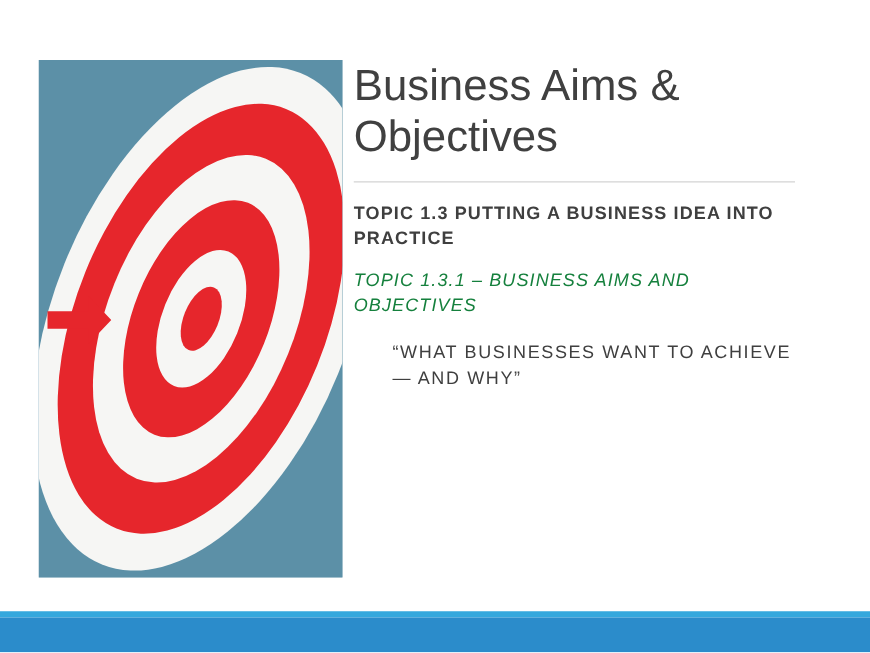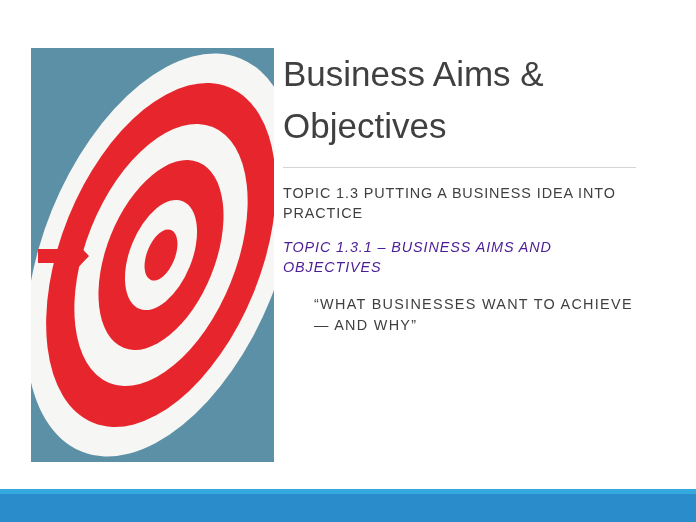--- a/index.html
+++ b/index.html
@@ -40,21 +40,21 @@
     position: absolute;
     left: 283px;
     top: 48px;
     width: 356px;
   }
 
   #slide-title {
     font-family: "Liberation Sans", sans-serif;
     font-weight: 300;
     font-size: 35px;
-    line-height: 52px;
+    line-height: 41px;
     color: #404040;
     letter-spacing: 0px;
     margin: 0;
     padding: 0 0 2px 0;
     white-space: pre-line;
   }
 
   #title-rule {
     width: 353px;
     height: 1px;
@@ -65,31 +65,31 @@
 
   .sub-line {
     margin: 0;
     color: #3f3f3f;
     letter-spacing: 0.9px;
   }
 
   #subtitle-topic {
     font-size: 14.4px;
     line-height: 20px;
-    font-weight: normal;
+    font-weight: bold;
     padding-top: 15px;
     white-space: pre-line;
   }
 
   #subtitle-lesson {
     font-size: 14.4px;
     line-height: 20px;
     font-style: italic;
     font-weight: normal;
-    color: #4c1d95;
+    color: #15803d;
     padding-top: 14px;
     white-space: pre-line;
   }
 
   #subtitle-quote {
     font-size: 14.4px;
     line-height: 21px;
     font-weight: normal;
     color: #3f3f3f;
     letter-spacing: 1.3px;

